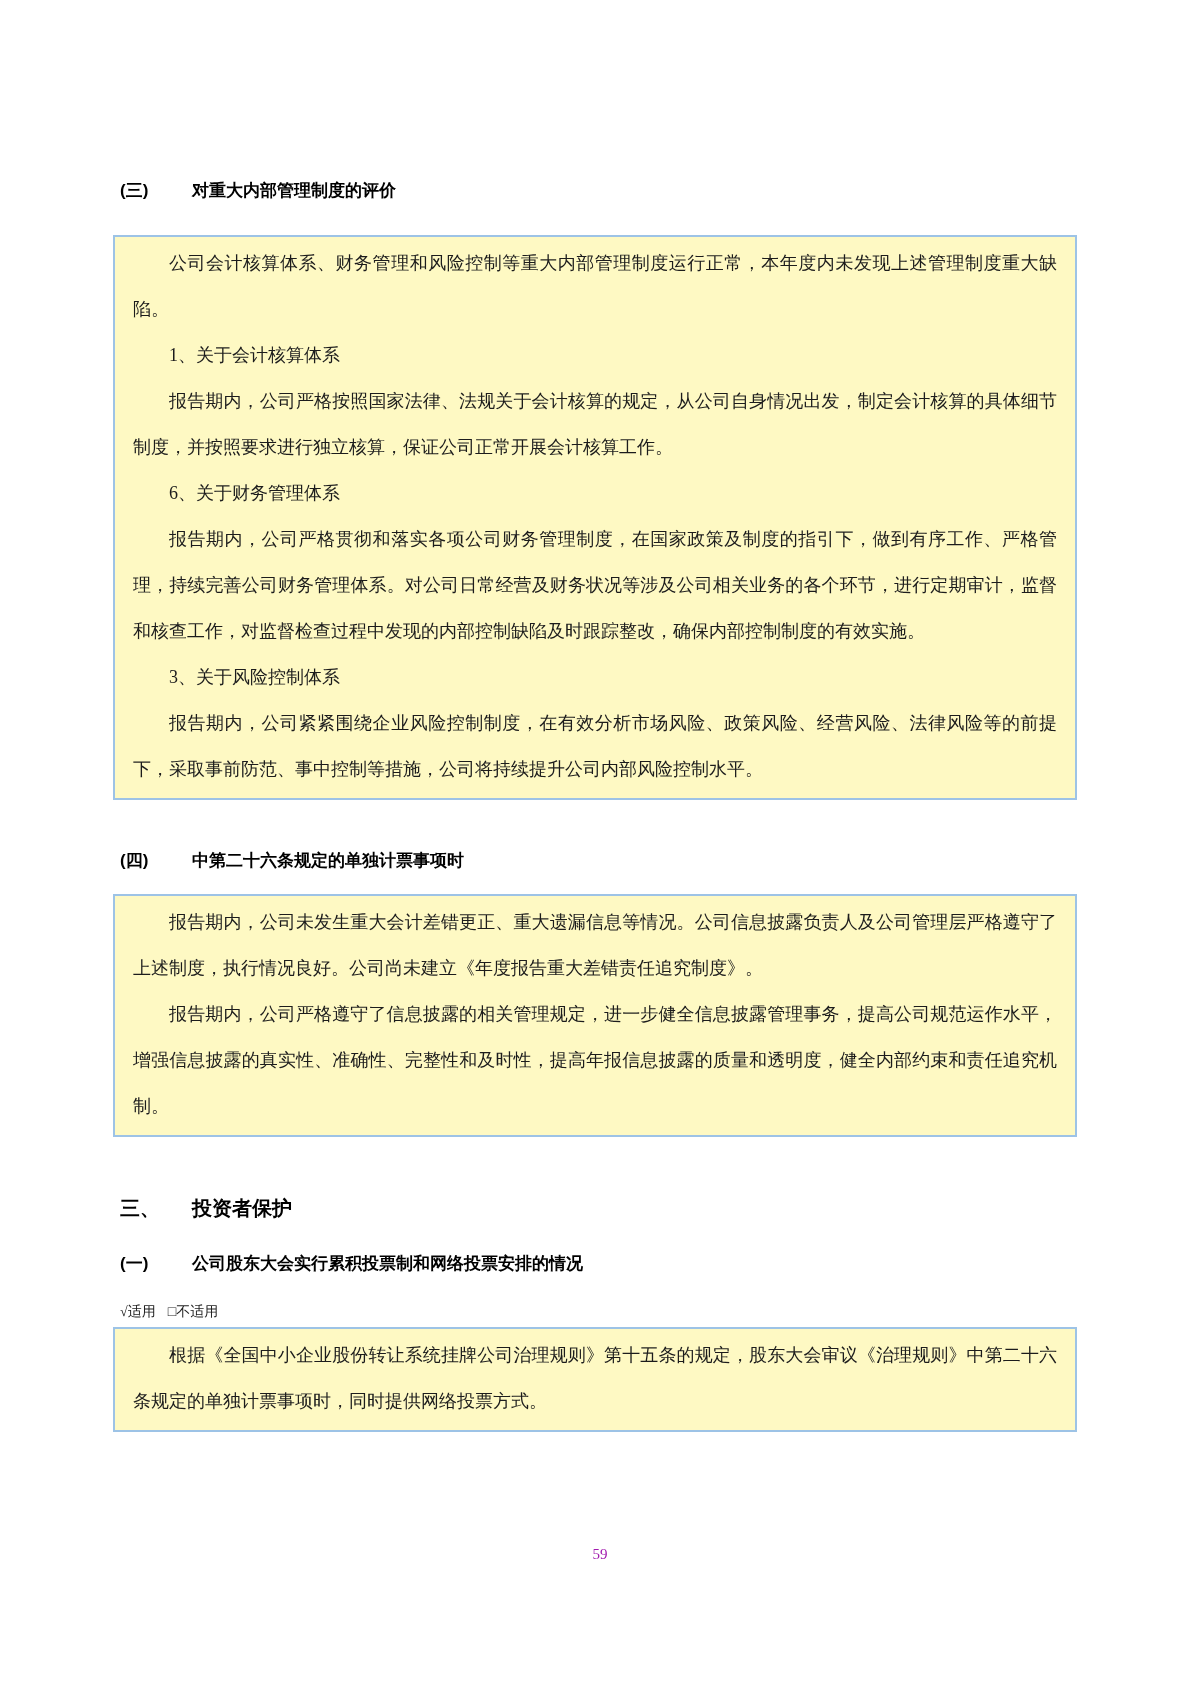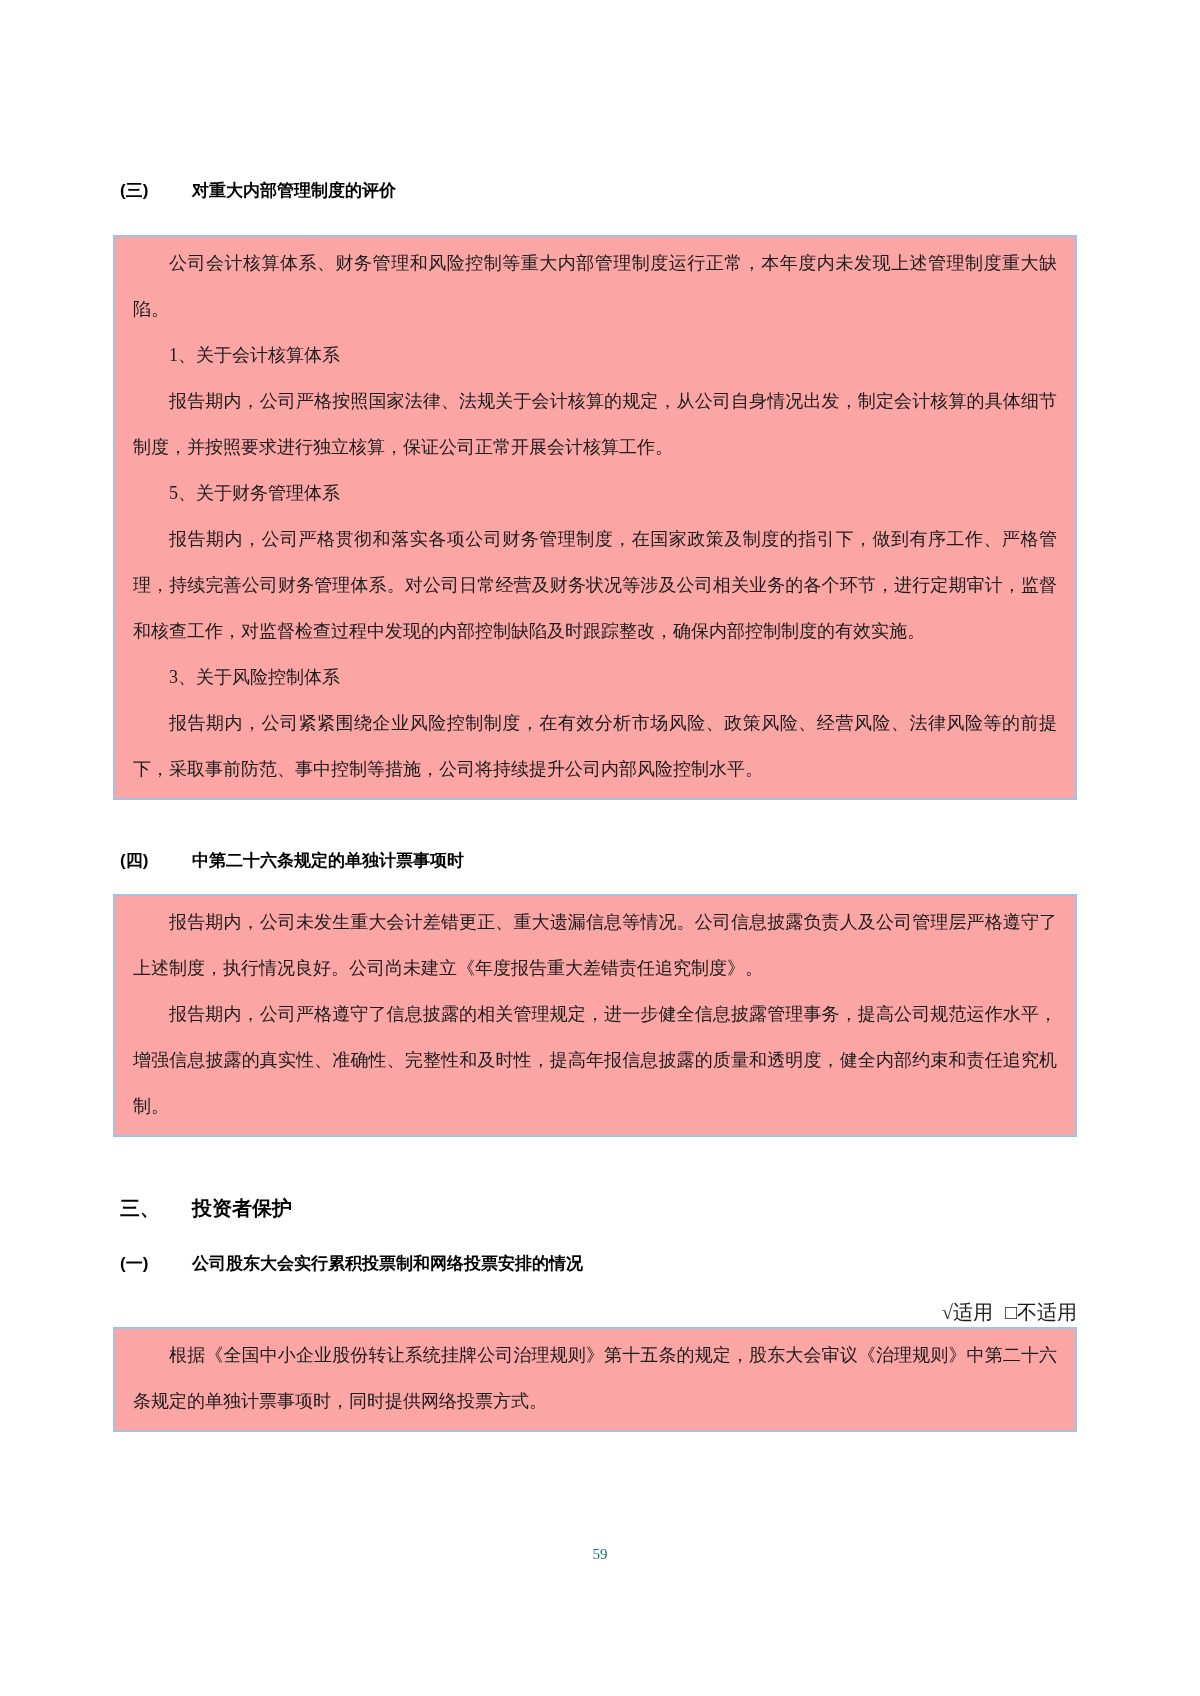--- a/index.html
+++ b/index.html
@@ -34,44 +34,43 @@
     font-size: 20px;
     line-height: 30px;
     color: #000000;
     padding-left: 7px;
     display: flex;
   }
   .chapter-heading .num { flex: 0 0 72px; }
   .text-box {
     border: 2px solid #9dc3e6;
     padding: 3px 18px 6px 18px;
-    background: #fca5a5;
+    background: #fef9c3;
   }
   .text-box p {
     margin: 0;
     font-size: 18px;
     line-height: 46px;
     text-align: justify;
     text-indent: 2em;
   }
   .applicability {
-    font-size: 20px;
+    font-size: 14px;
     line-height: 30px;
     padding-left: 7px;
-    text-align: right;
   }
   .applicability .gap { display: inline-block; width: 12px; }
   .page-number {
     position: absolute;
     left: 0;
     top: 1546px;
     width: 100%;
     text-align: center;
     font-size: 15px;
-    color: #0f766e;
+    color: #a21caf;
   }
   #h3  { margin-top: 178px; }
   #box1 { margin-top: 31px; }
   #h4  { margin-top: 48px; }
   #box2 { margin-top: 20px; }
   #hch { margin-top: 56px; }
   #h1s { margin-top: 28px; }
   #applic { margin-top: 20px; }
   #box3 { }
 </style>
@@ -82,21 +81,21 @@
 
   <div class="sec-heading" id="h3">
     <span class="num">(三)</span>
     <span class="title">对重大内部管理制度的评价</span>
   </div>
 
   <div class="text-box" id="box1">
     <p>公司会计核算体系、财务管理和风险控制等重大内部管理制度运行正常，本年度内未发现上述管理制度重大缺陷。</p>
     <p>1、关于会计核算体系</p>
     <p>报告期内，公司严格按照国家法律、法规关于会计核算的规定，从公司自身情况出发，制定会计核算的具体细节制度，并按照要求进行独立核算，保证公司正常开展会计核算工作。</p>
-    <p>5、关于财务管理体系</p>
+    <p>6、关于财务管理体系</p>
     <p>报告期内，公司严格贯彻和落实各项公司财务管理制度，在国家政策及制度的指引下，做到有序工作、严格管理，持续完善公司财务管理体系。对公司日常经营及财务状况等涉及公司相关业务的各个环节，进行定期审计，监督和核查工作，对监督检查过程中发现的内部控制缺陷及时跟踪整改，确保内部控制制度的有效实施。</p>
     <p>3、关于风险控制体系</p>
     <p>报告期内，公司紧紧围绕企业风险控制制度，在有效分析市场风险、政策风险、经营风险、法律风险等的前提下，采取事前防范、事中控制等措施，公司将持续提升公司内部风险控制水平。</p>
   </div>
 
   <div class="sec-heading" id="h4">
     <span class="num">(四)</span>
     <span class="title">中第二十六条规定的单独计票事项时</span>
   </div>
 

